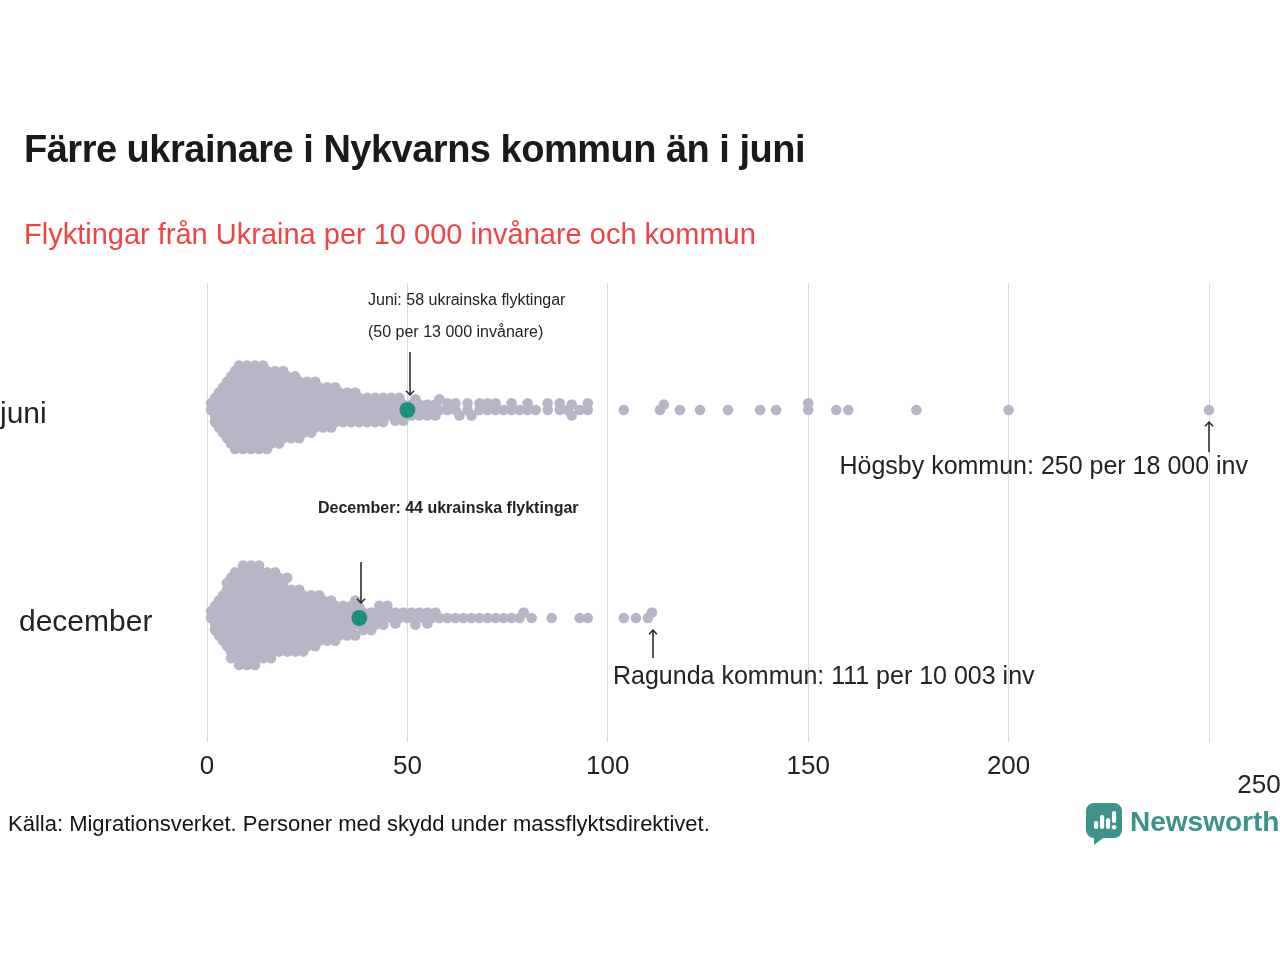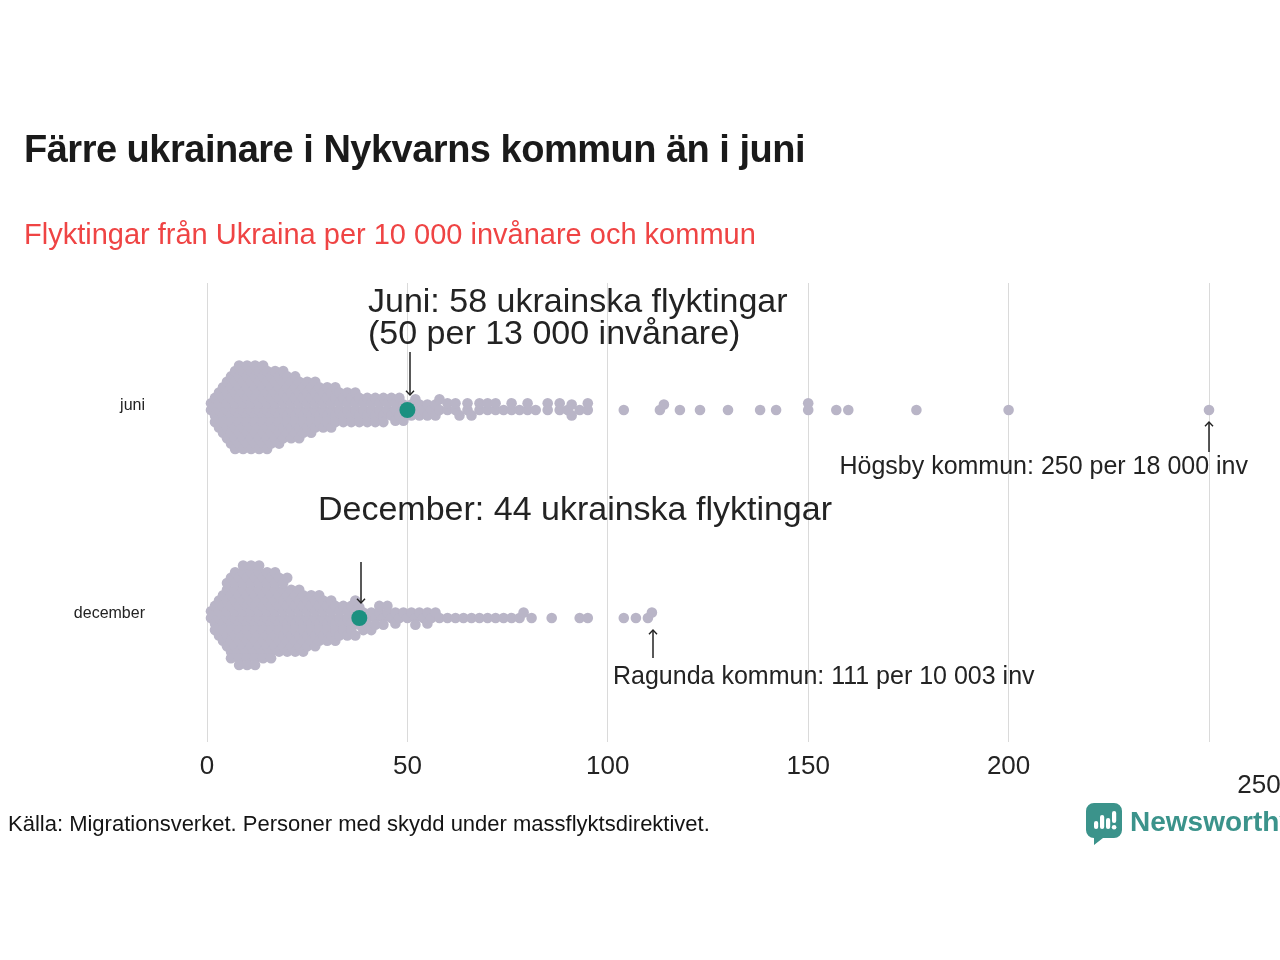--- a/index.html
+++ b/index.html
@@ -15,31 +15,31 @@
   }
   .subtitle{
     left:24px;top:218px;font-size:29px;color:#ef4444;white-space:nowrap;
   }
   .gridline{position:absolute;top:283px;height:459px;width:1px;background:#dadada;}
   .xtick{
     position:absolute;top:750px;transform:translateX(-50%);
     font-size:26px;color:#232323;
   }
   .rowlabel{
-    position:absolute;left:0;width:145px;text-align:right;
-    font-size:16px;color:#232323;
+    position:absolute;left:0;width:145px;
+    font-size:30px;color:#232323;
   }
   .rowlabel.juni{top:396px;}
-  .rowlabel.december{top:604px;}
+  .rowlabel.december{top:604px;margin-left:19px;}
   .ann{
-    position:absolute;font-size:34px;line-height:32px;color:#232323;
+    position:absolute;font-size:16px;line-height:32px;color:#232323;
     white-space:nowrap;
   }
   .ann-juni{left:368px;top:284px;}
-  .ann-december{left:318px;top:492px;}
+  .ann-december{left:318px;top:492px;font-weight:bold;}
   .callout{
     position:absolute;font-size:25px;color:#232323;white-space:nowrap;
   }
   .callout-hogsby{right:32px;top:451px;text-align:right;}
   .callout-ragunda{left:613px;top:661px;}
   .footer-source{
     left:8px;top:811px;font-size:22px;color:#141414;white-space:nowrap;
   }
   .brand{
     left:1086px;top:802px;display:flex;align-items:flex-start;gap:7px;

